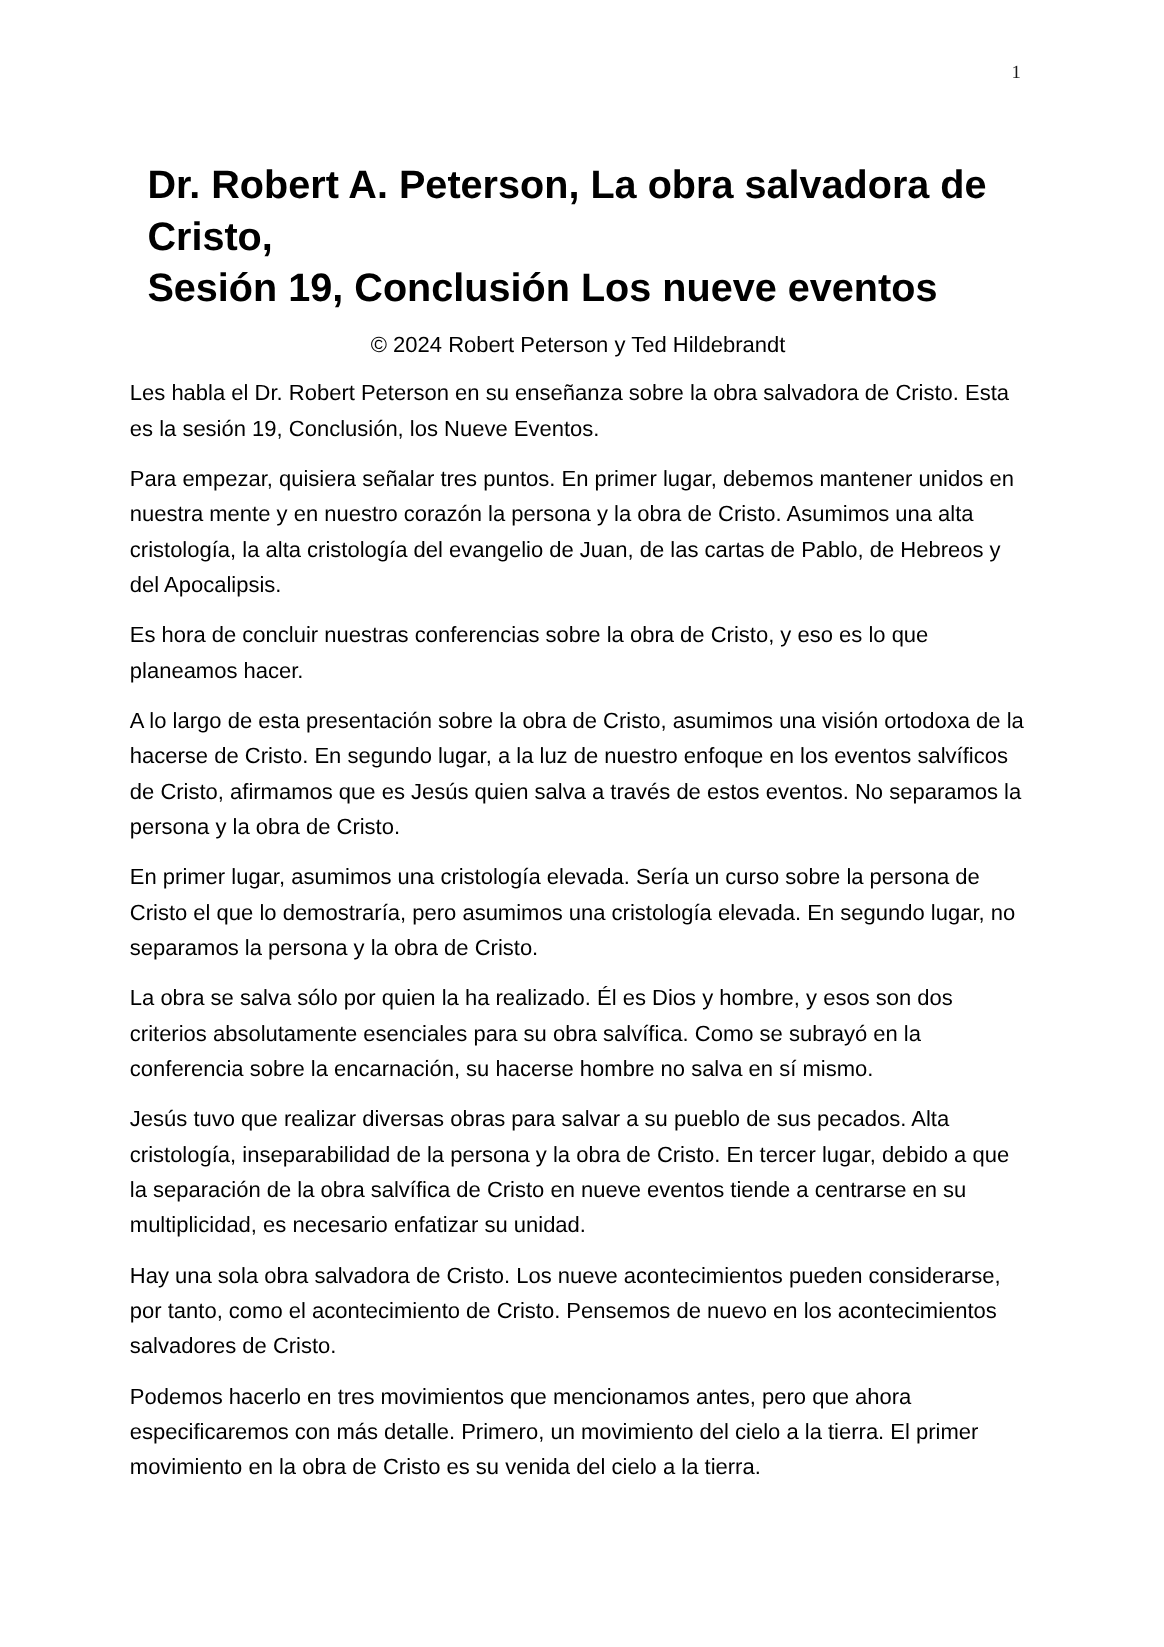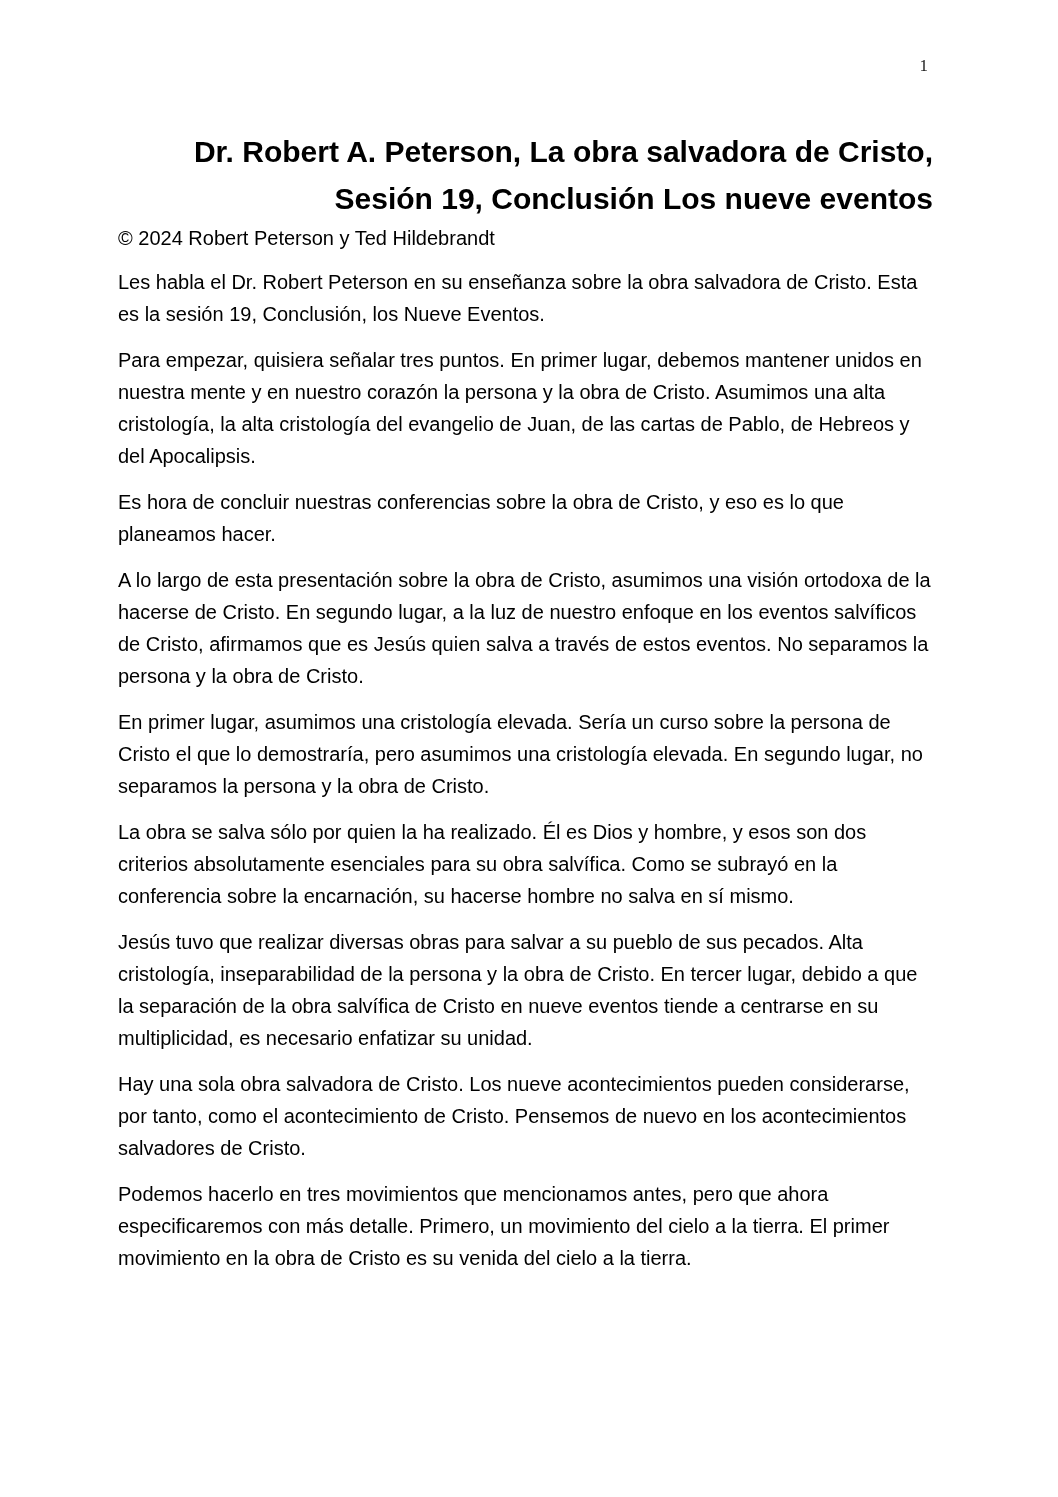--- a/index.html
+++ b/index.html
@@ -25,27 +25,28 @@
     font-size: 17px;
     color: #1a1a1a;
   }
   .content {
     position: absolute;
     left: 118px;
     top: 128px;
     width: 815px;
   }
   .doc-title {
-    text-align: right;
+    text-align: left;
     font-weight: bold;
-    font-size: 30px;
+    font-size: 36px;
     line-height: 47px;
-    margin: 0;
+    margin: 16px;
   }
   .doc-copyright {
+    text-align: center;
     font-size: 20px;
     line-height: 26px;
     margin-top: 3px;
   }
   .body-text {
     margin-top: 15px;
     font-size: 20px;
     line-height: 32px;
   }
   .body-text p {

